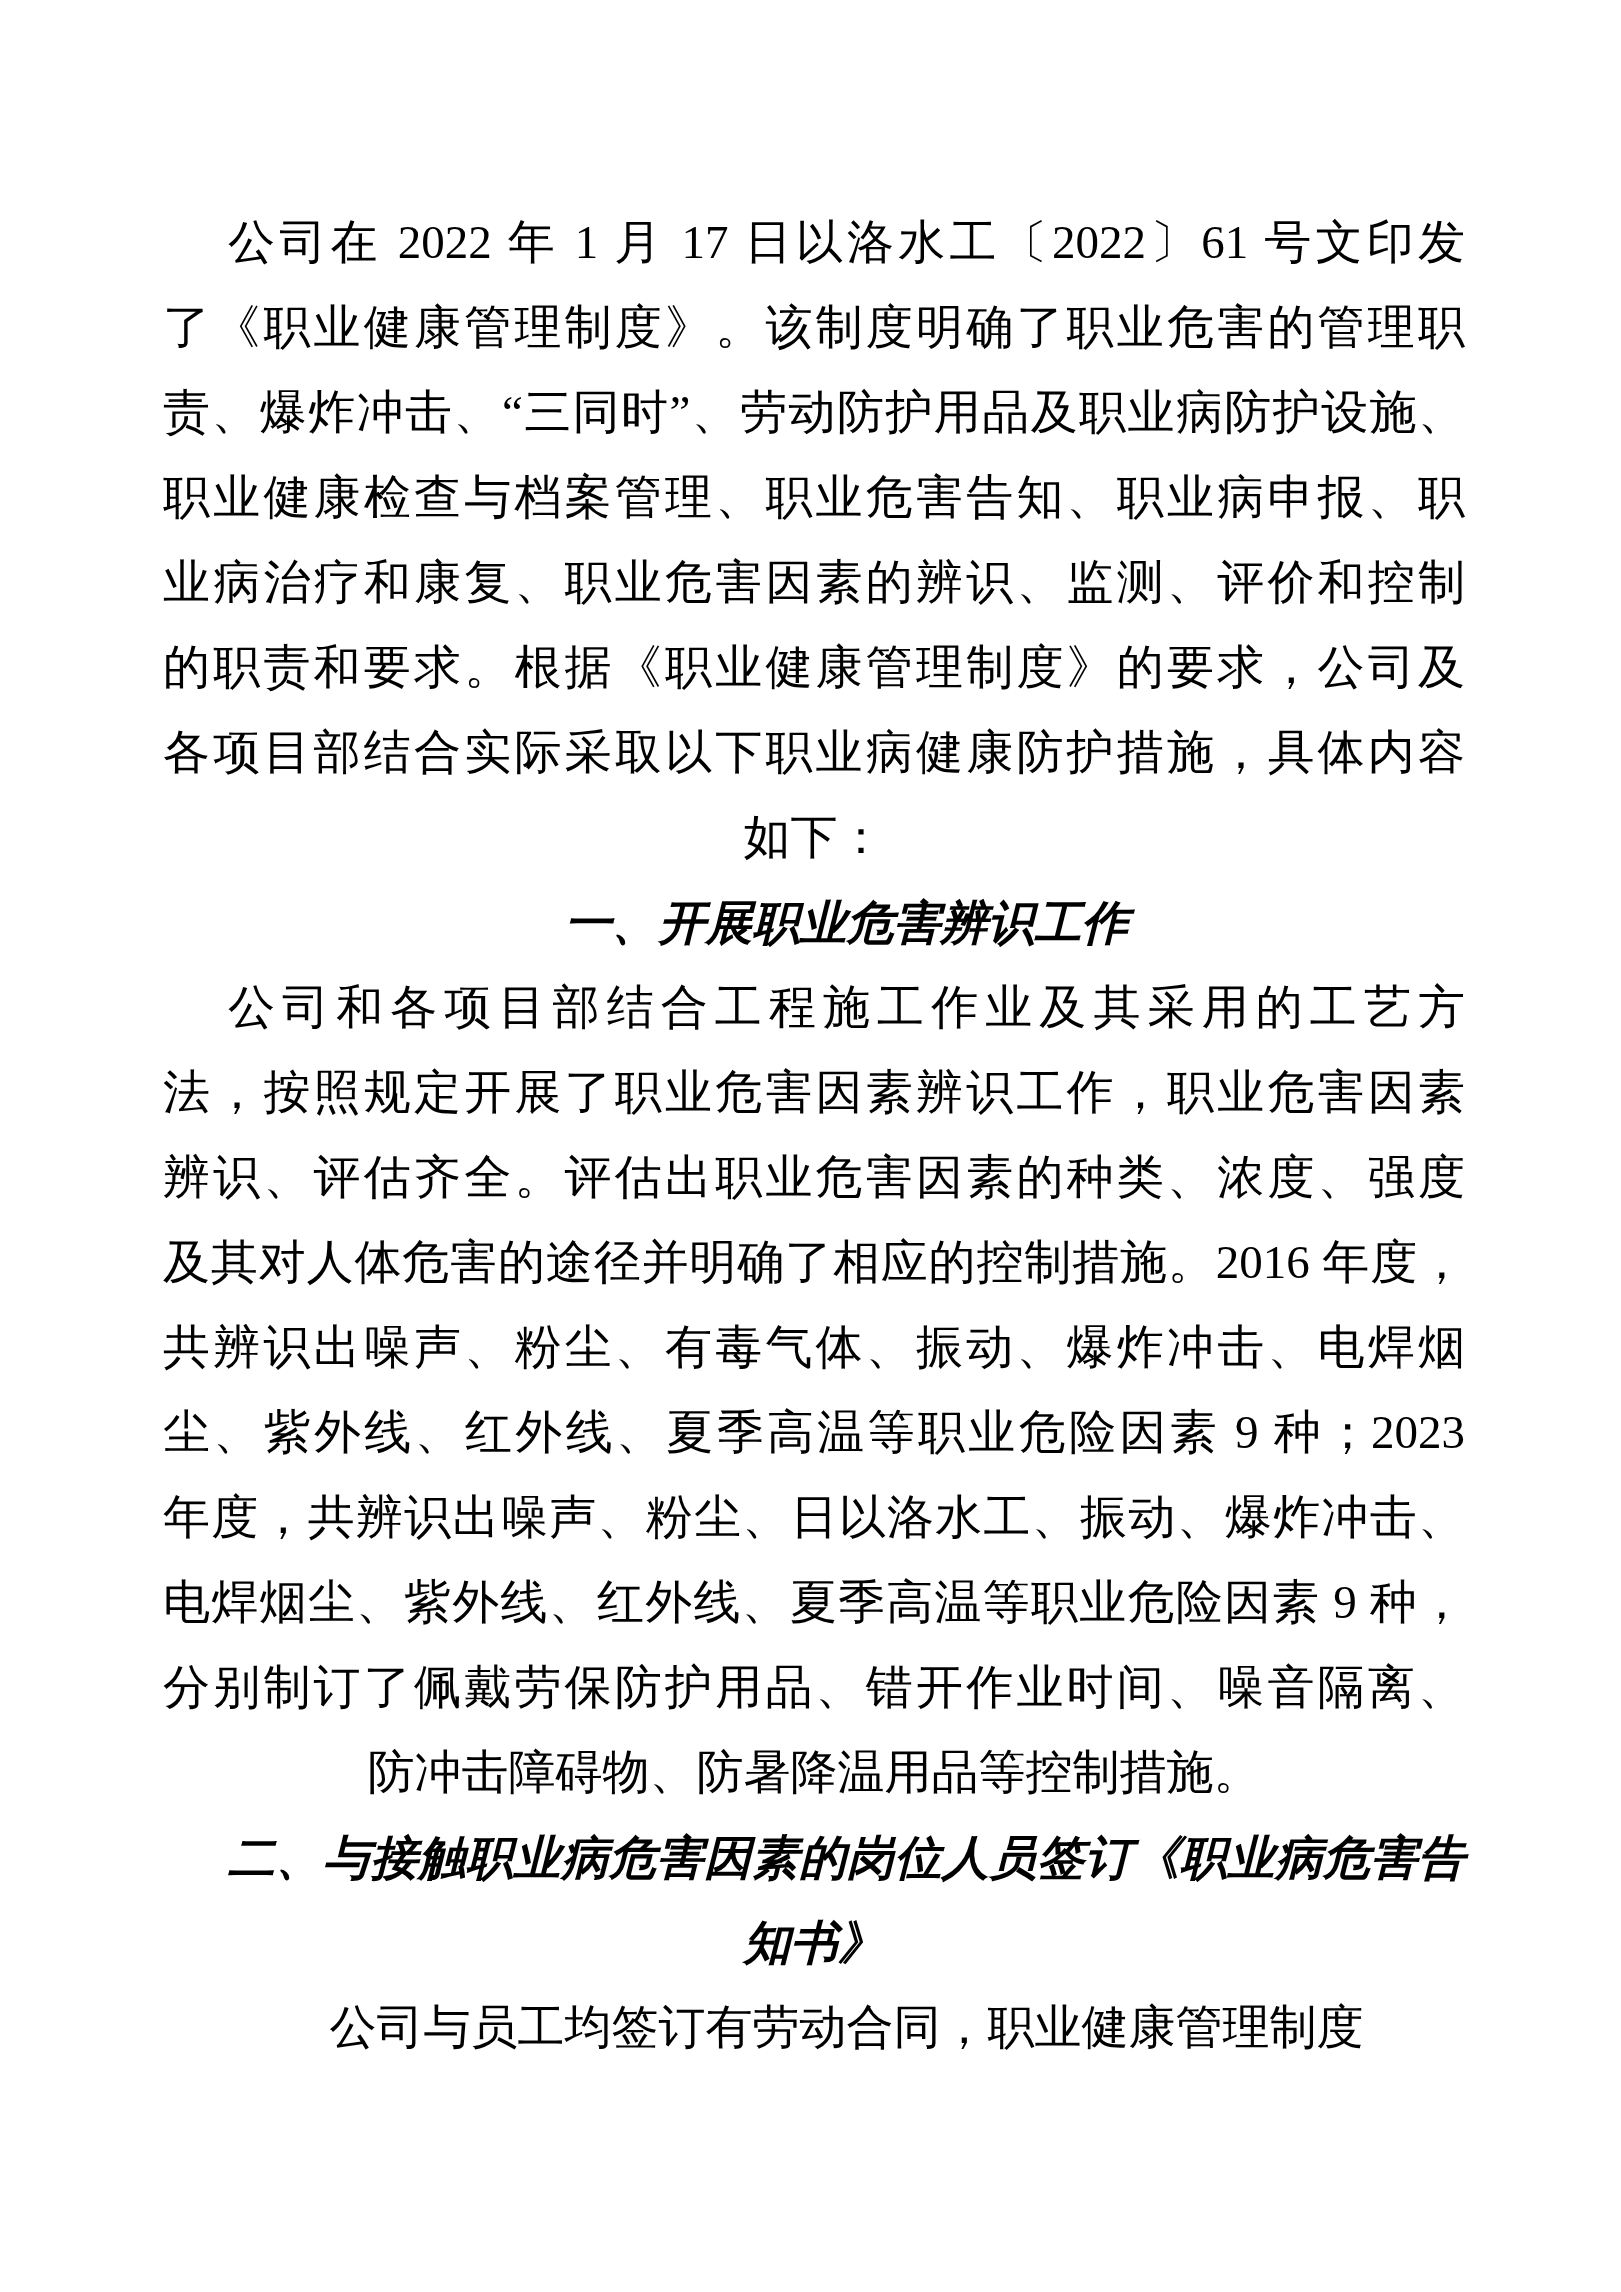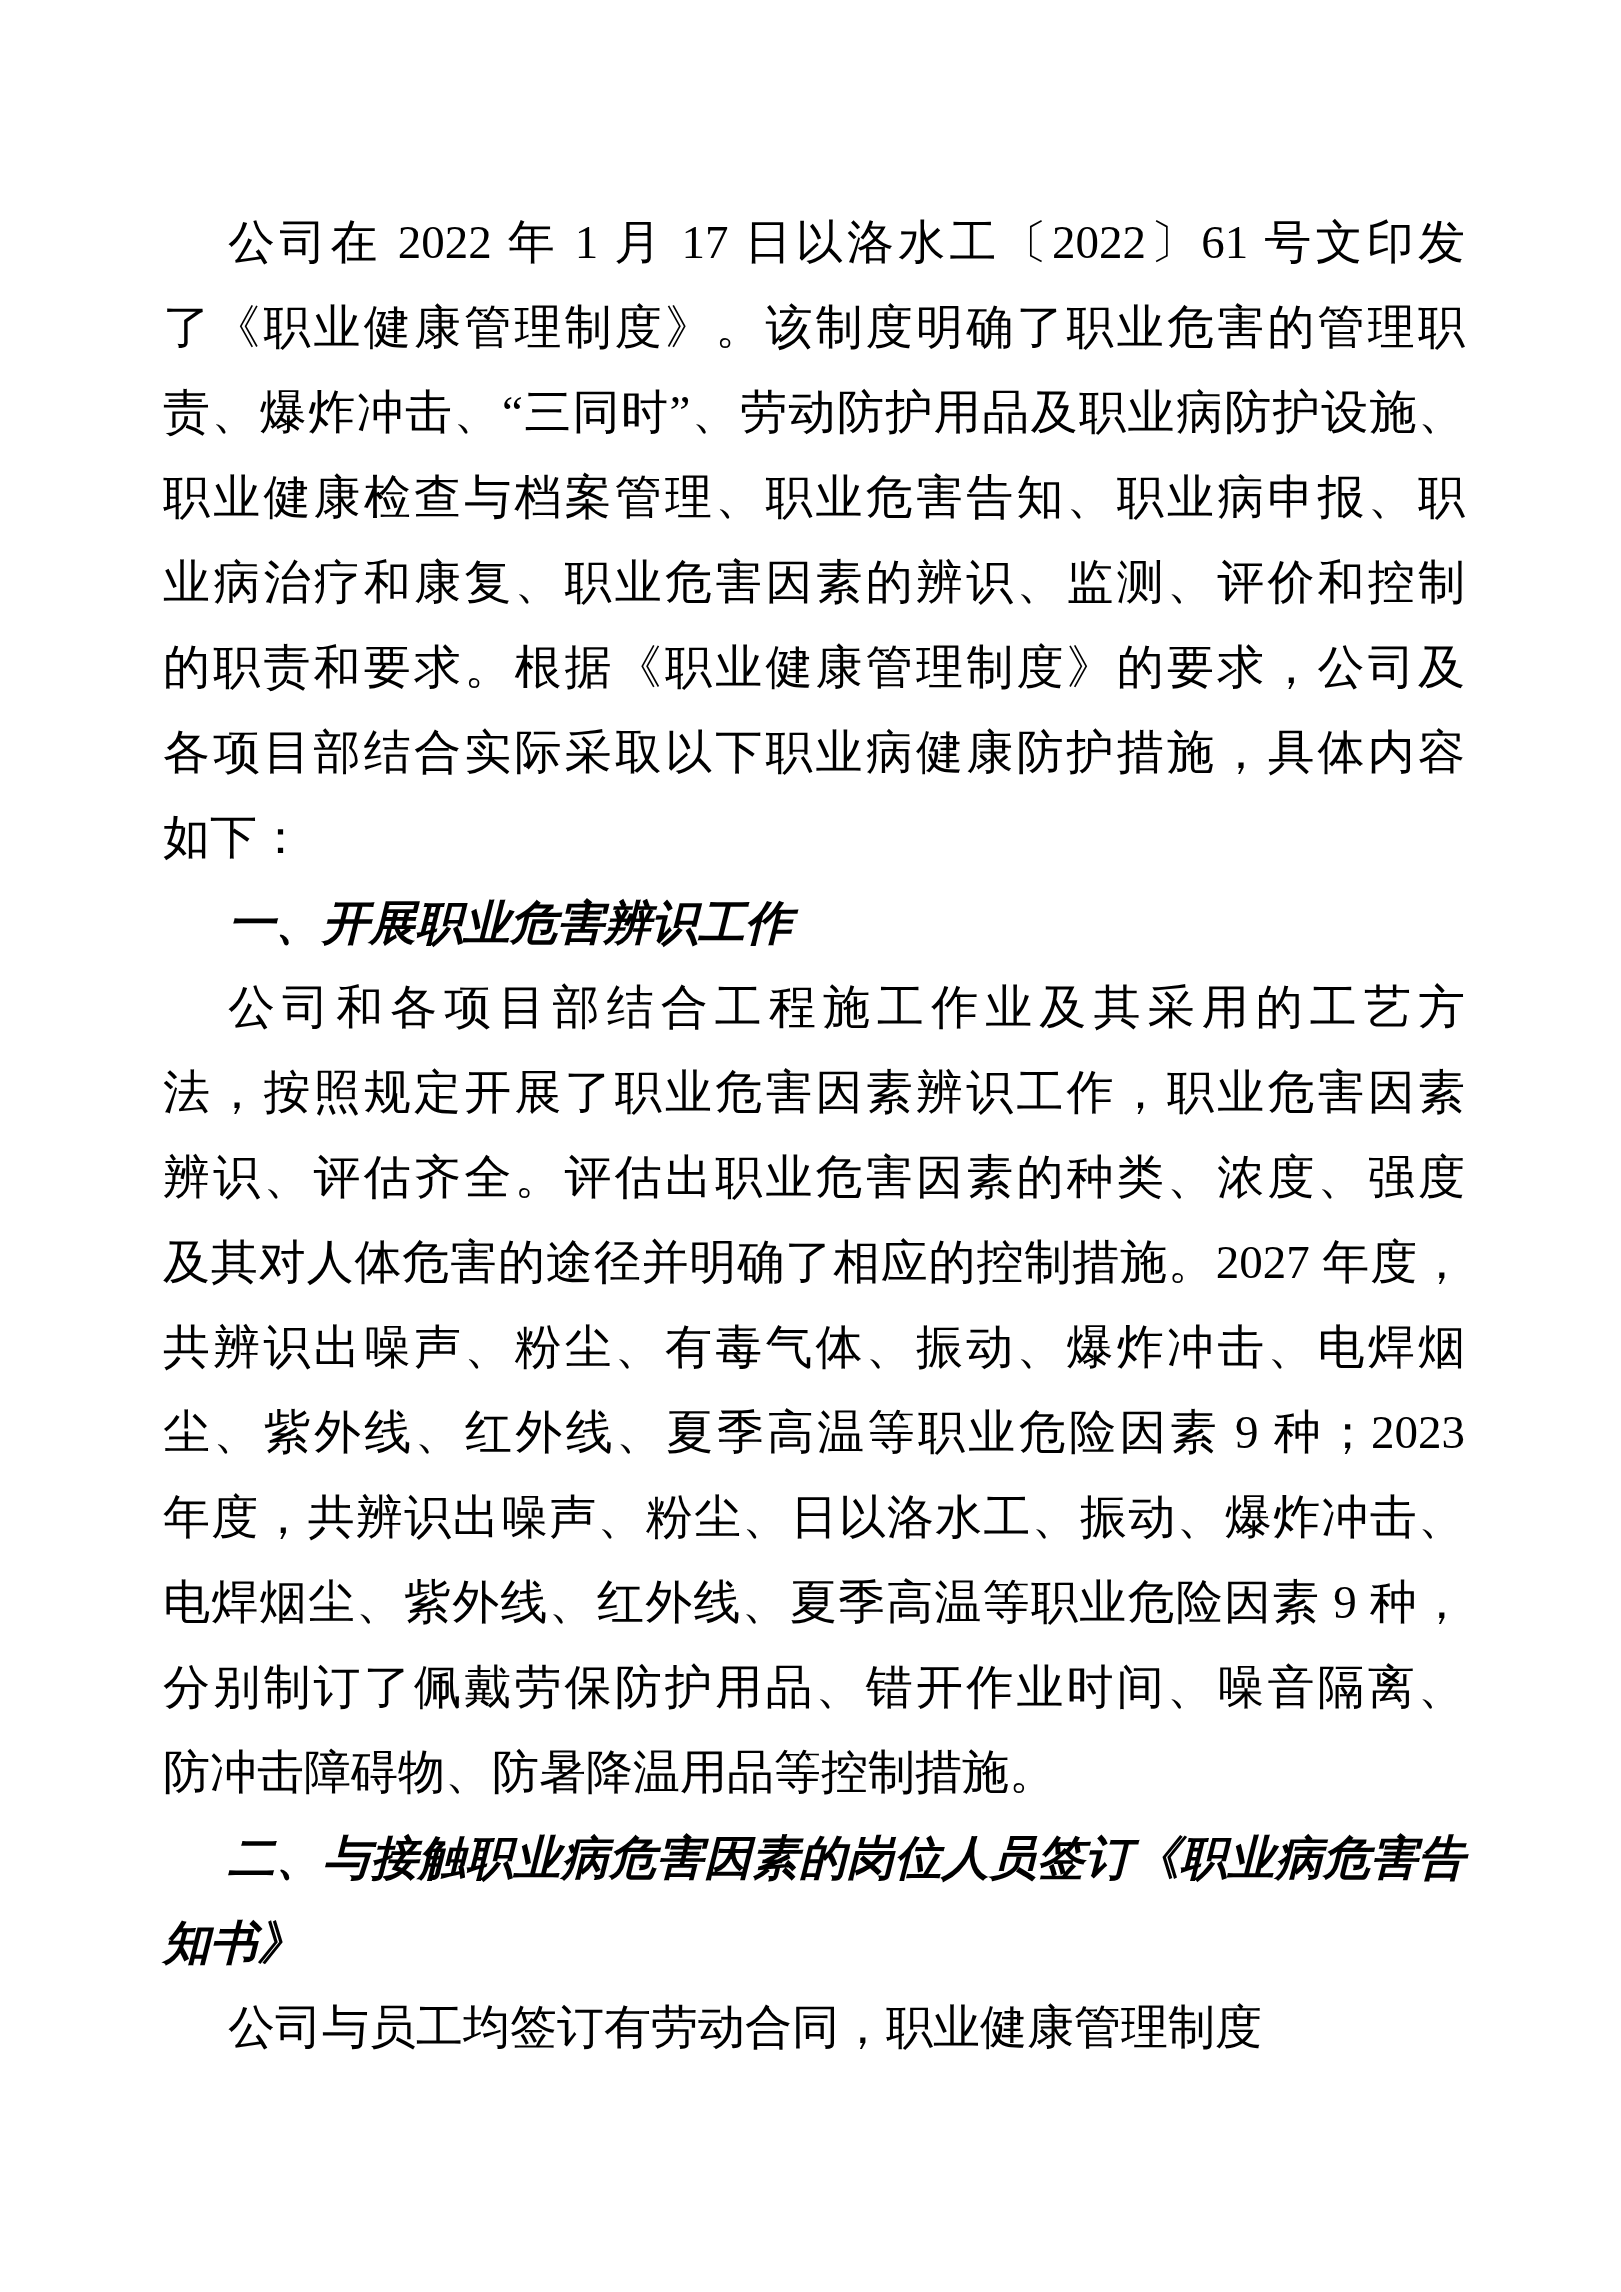--- a/index.html
+++ b/index.html
@@ -16,21 +16,21 @@
     left: 163px;
     top: 200px;
     width: 1302px;
   }
   .line {
     font-family: "Liberation Serif", "DejaVu Serif", serif;
     font-size: 47px;
     line-height: 85px;
     height: 85px;
     color: #000000;
-    text-align: left;
+    text-align: center;
   }
   .line.heading {
     font-family: "Liberation Sans", "DejaVu Sans", sans-serif;
     font-weight: 700;
     font-style: italic;
   }
   .line.indent { text-indent: 65px; }
   .line.fill {
     text-align: justify;
     text-align-last: justify;
@@ -47,21 +47,21 @@
       <div class="line body fill">责、爆炸冲击、“三同时”、劳动防护用品及职业病防护设施、</div>
       <div class="line body fill">职业健康检查与档案管理、职业危害告知、职业病申报、职</div>
       <div class="line body fill">业病治疗和康复、职业危害因素的辨识、监测、评价和控制</div>
       <div class="line body fill">的职责和要求。根据《职业健康管理制度》的要求，公司及</div>
       <div class="line body fill">各项目部结合实际采取以下职业病健康防护措施，具体内容</div>
       <div class="line body">如下：</div>
       <div class="line heading indent">一、开展职业危害辨识工作</div>
       <div class="line body indent fill">公司和各项目部结合工程施工作业及其采用的工艺方</div>
       <div class="line body fill">法，按照规定开展了职业危害因素辨识工作，职业危害因素</div>
       <div class="line body fill">辨识、评估齐全。评估出职业危害因素的种类、浓度、强度</div>
-      <div class="line body fill">及其对人体危害的途径并明确了相应的控制措施。2027 年度，</div>
+      <div class="line body fill">及其对人体危害的途径并明确了相应的控制措施。2016 年度，</div>
       <div class="line body fill">共辨识出噪声、粉尘、有毒气体、振动、爆炸冲击、电焊烟</div>
       <div class="line body fill">尘、紫外线、红外线、夏季高温等职业危险因素 9 种；2023</div>
       <div class="line body fill">年度，共辨识出噪声、粉尘、日以洛水工、振动、爆炸冲击、</div>
       <div class="line body fill">电焊烟尘、紫外线、红外线、夏季高温等职业危险因素 9 种，</div>
       <div class="line body fill">分别制订了佩戴劳保防护用品、错开作业时间、噪音隔离、</div>
       <div class="line body">防冲击障碍物、防暑降温用品等控制措施。</div>
       <div class="line heading indent fill">二、与接触职业病危害因素的岗位人员签订《职业病危害告</div>
       <div class="line heading">知书》</div>
       <div class="line body indent">公司与员工均签订有劳动合同，职业健康管理制度</div>
     </div>

